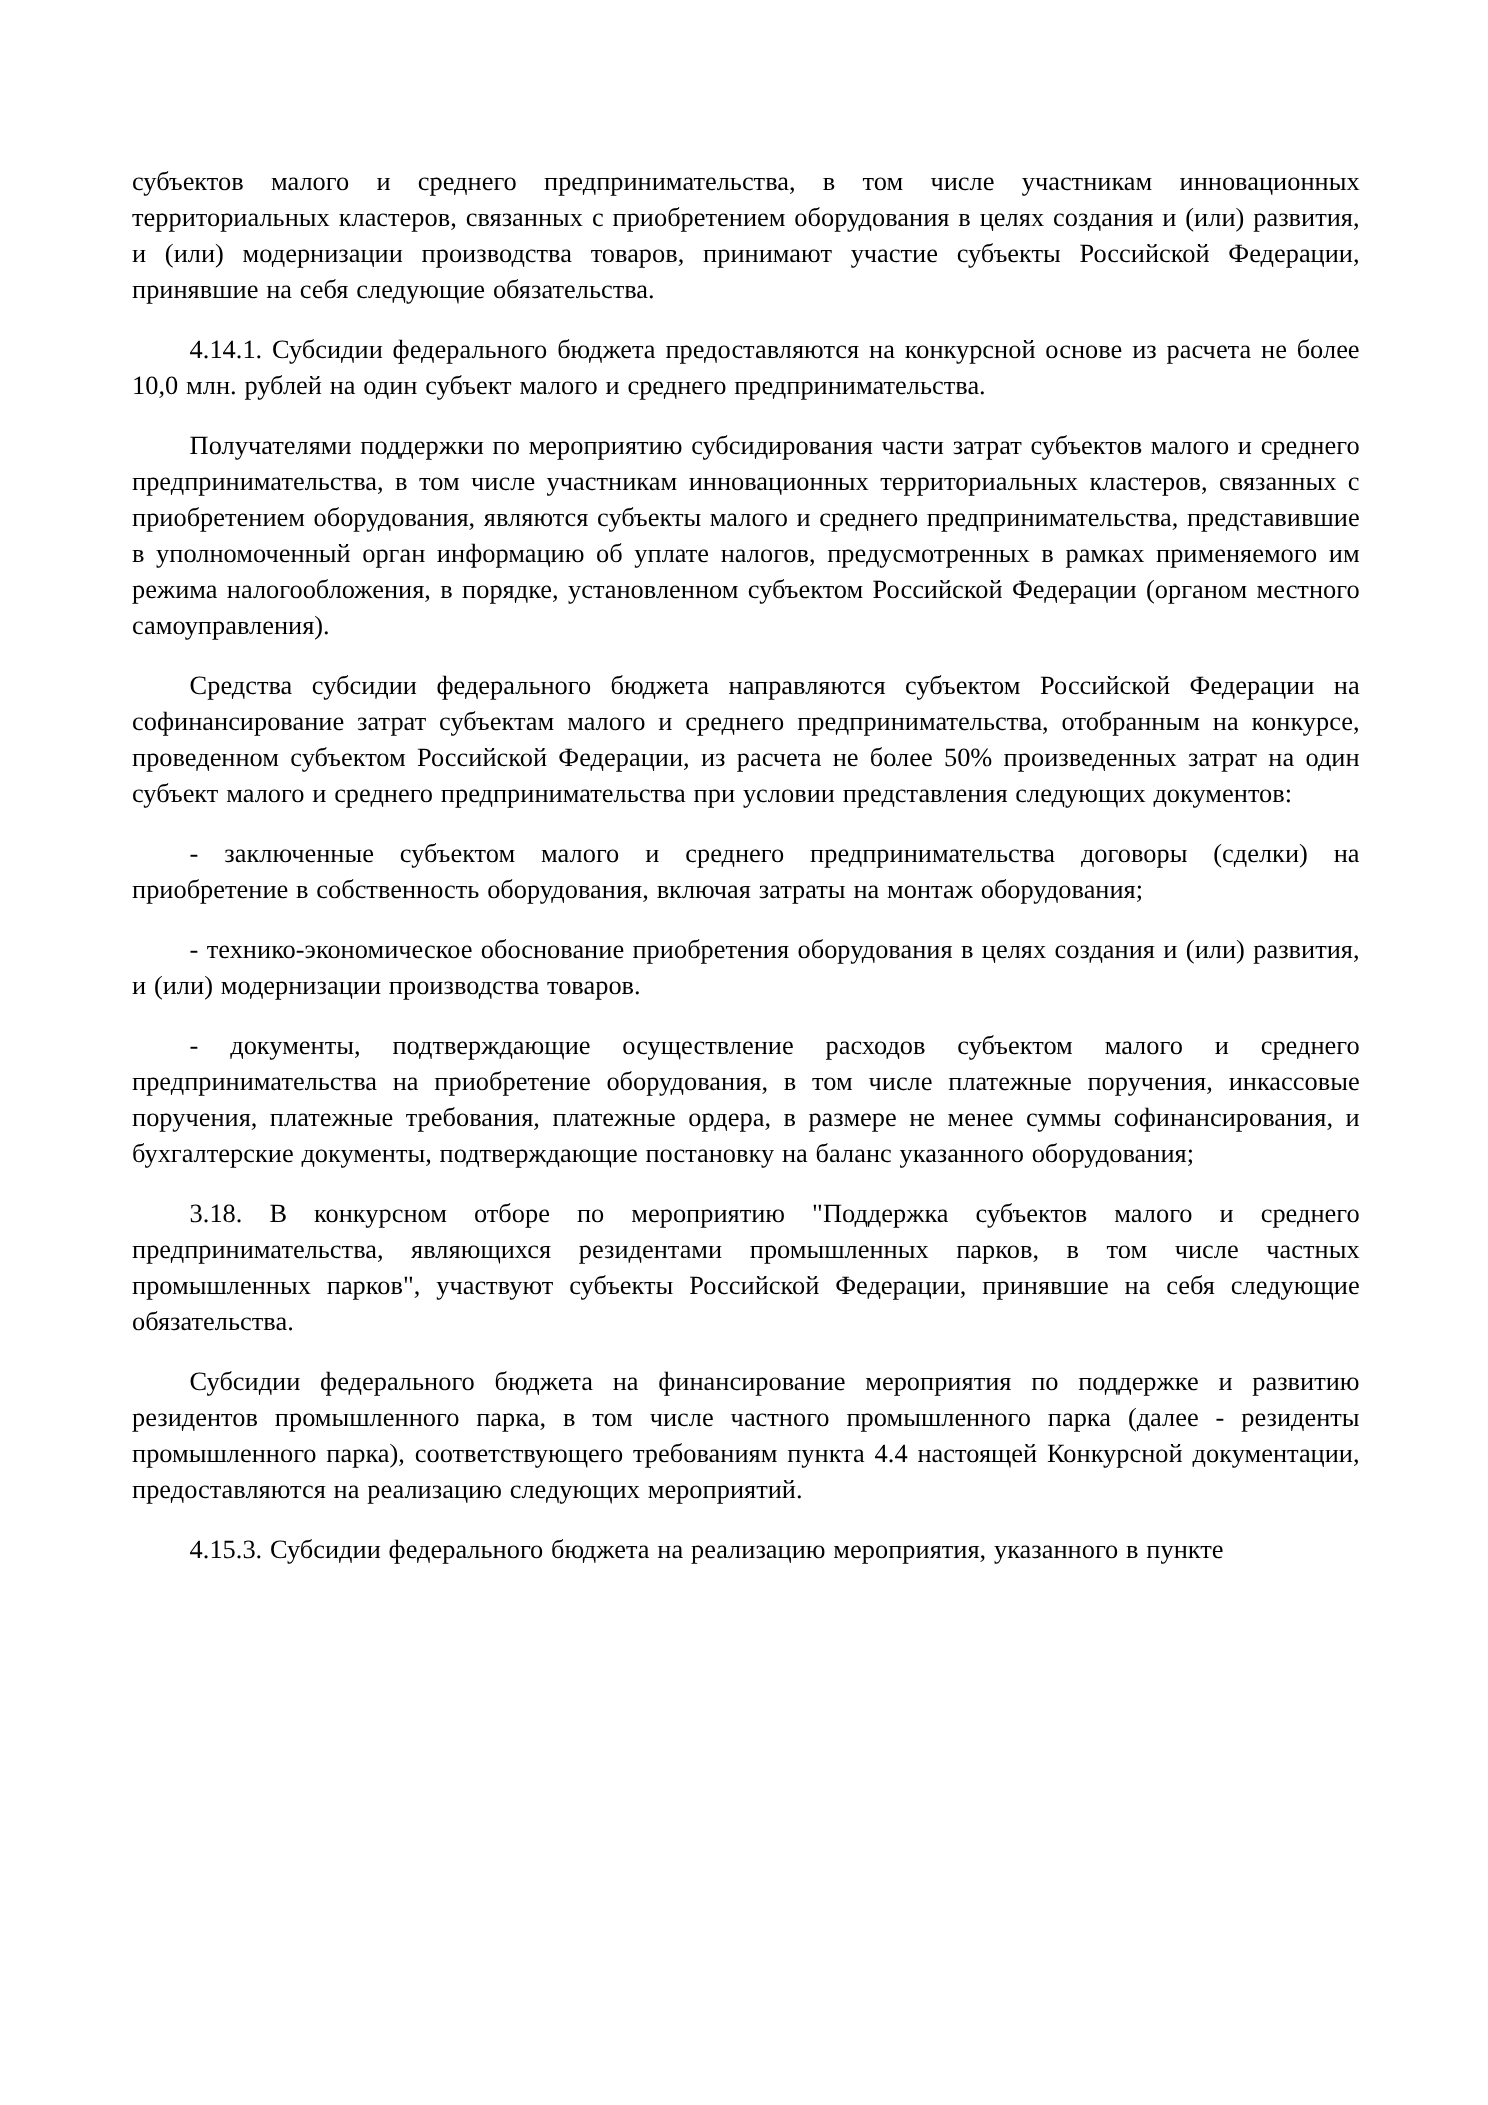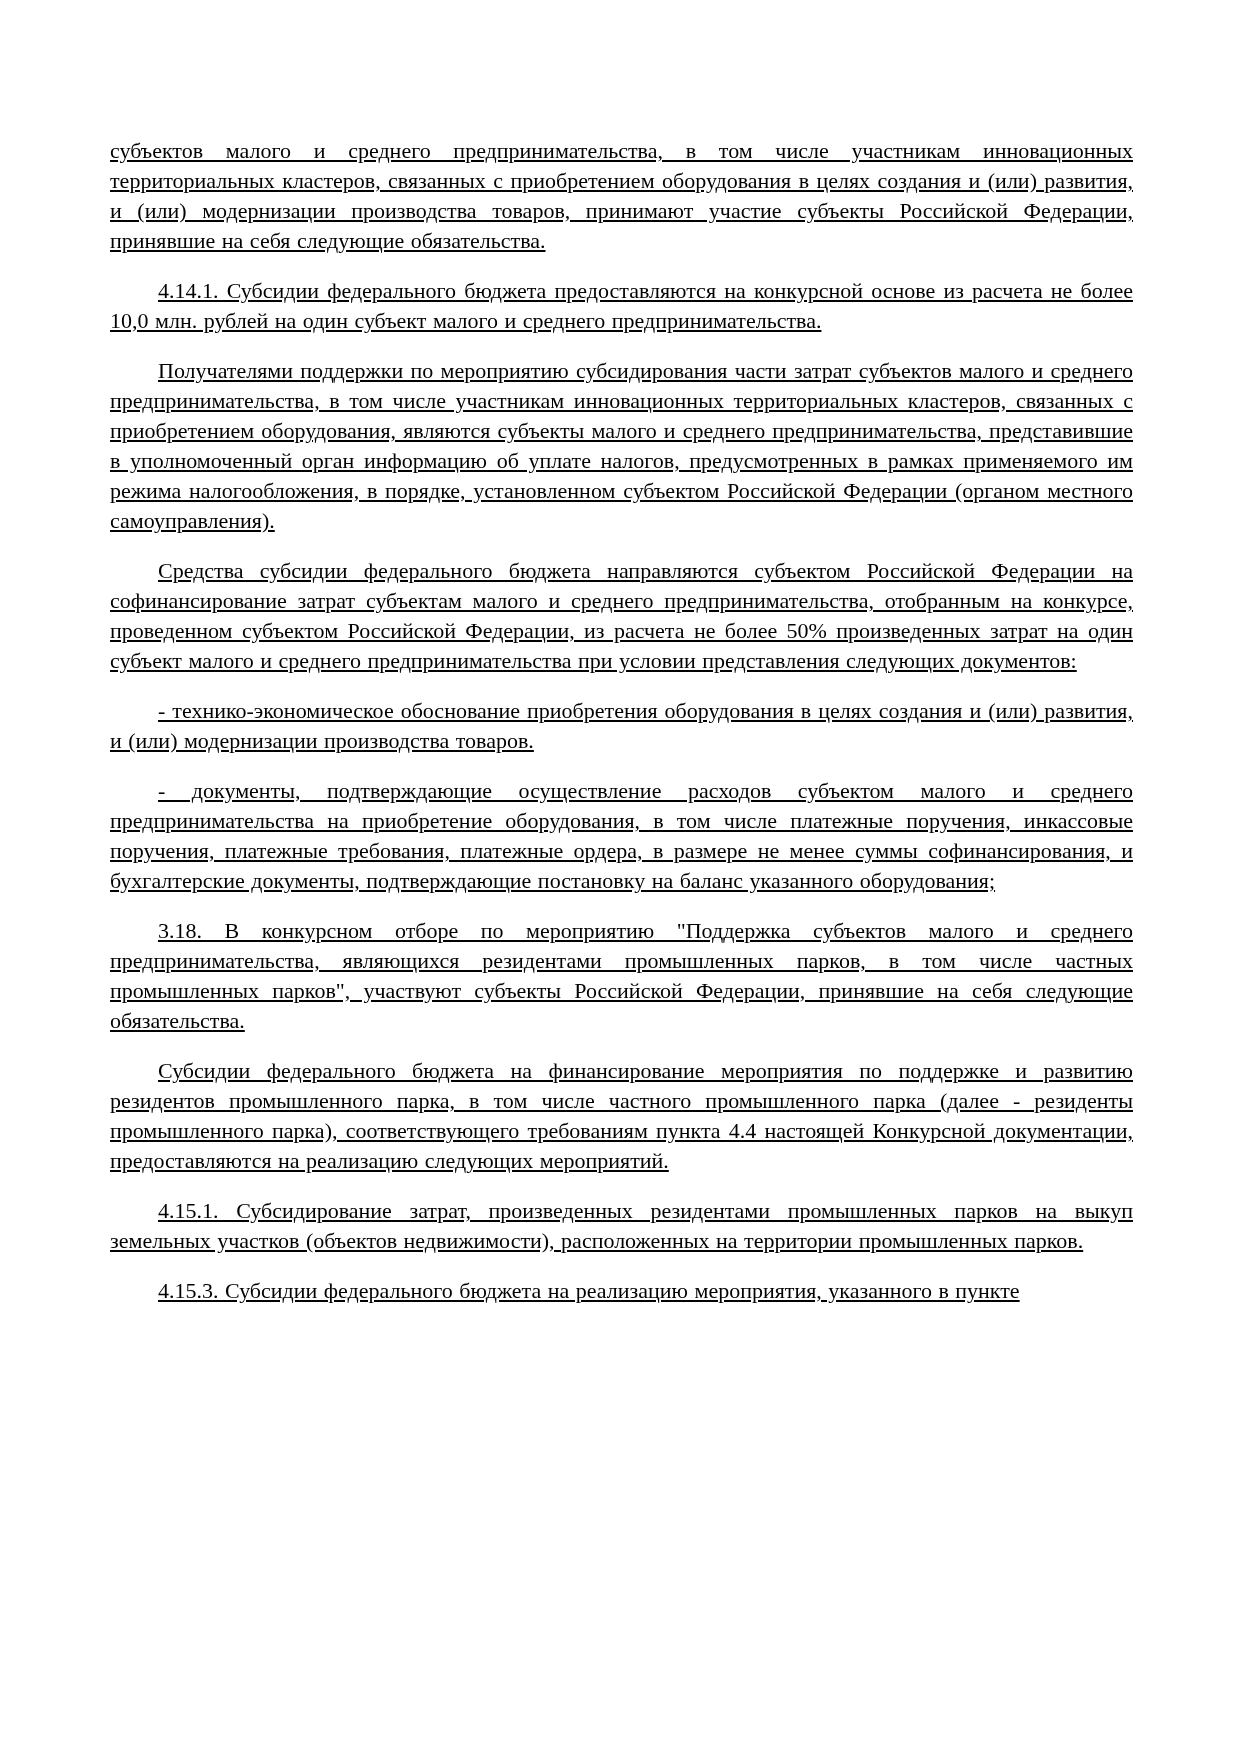--- a/index.html
+++ b/index.html
@@ -22,36 +22,35 @@
     color: #000000;
     font-family: "Liberation Serif", "DejaVu Serif", serif;
     font-size: 22px;
     line-height: 30px;
   }
   .page p {
     margin: 0 0 20px 0;
     text-align: justify;
     text-indent: 48px;
     word-spacing: 1px;
-    text-decoration: underline;
   }
   .page p.no-indent {
     text-indent: 0;
   }
   .page p:last-child {
     margin-bottom: 16px;
   }
 </style>
 </head>
 <body>
 
 <div class="page">
   <p class="no-indent">субъектов малого и среднего предпринимательства, в том числе участникам инновационных территориальных кластеров, связанных с приобретением оборудования в целях создания и (или) развития, и (или) модернизации производства товаров, принимают участие субъекты Российской Федерации, принявшие на себя следующие обязательства.</p>
   <p>4.14.1. Субсидии федерального бюджета предоставляются на конкурсной основе из расчета не более 10,0 млн. рублей на один субъект малого и среднего предпринимательства.</p>
   <p>Получателями поддержки по мероприятию субсидирования части затрат субъектов малого и среднего предпринимательства, в том числе участникам инновационных территориальных кластеров, связанных с приобретением оборудования, являются субъекты малого и среднего предпринимательства, представившие в уполномоченный орган информацию об уплате налогов, предусмотренных в рамках применяемого им режима налогообложения, в порядке, установленном субъектом Российской Федерации (органом местного самоуправления).</p>
   <p>Средства субсидии федерального бюджета направляются субъектом Российской Федерации на софинансирование затрат субъектам малого и среднего предпринимательства, отобранным на конкурсе, проведенном субъектом Российской Федерации, из расчета не более 50% произведенных затрат на один субъект малого и среднего предпринимательства при условии представления следующих документов:</p>
+  <p>- заключенные субъектом малого и среднего предпринимательства договоры (сделки) на приобретение в собственность оборудования, включая затраты на монтаж оборудования;</p>
   <p>- технико-экономическое обоснование приобретения оборудования в целях создания и (или) развития, и (или) модернизации производства товаров.</p>
   <p>- документы, подтверждающие осуществление расходов субъектом малого и среднего предпринимательства на приобретение оборудования, в том числе платежные поручения, инкассовые поручения, платежные требования, платежные ордера, в размере не менее суммы софинансирования, и бухгалтерские документы, подтверждающие постановку на баланс указанного оборудования;</p>
   <p>3.18. В конкурсном отборе по мероприятию "Поддержка субъектов малого и среднего предпринимательства, являющихся резидентами промышленных парков, в том числе частных промышленных парков", участвуют субъекты Российской Федерации, принявшие на себя следующие обязательства.</p>
   <p>Субсидии федерального бюджета на финансирование мероприятия по поддержке и развитию резидентов промышленного парка, в том числе частного промышленного парка (далее - резиденты промышленного парка), соответствующего требованиям пункта 4.4 настоящей Конкурсной документации, предоставляются на реализацию следующих мероприятий.</p>
-  <p>4.15.1. Субсидирование затрат, произведенных резидентами промышленных парков на выкуп земельных участков (объектов недвижимости), расположенных на территории промышленных парков.</p>
   <p>4.15.3. Субсидии федерального бюджета на реализацию мероприятия, указанного в пункте</p>
 </div>
 
 </body></html>

